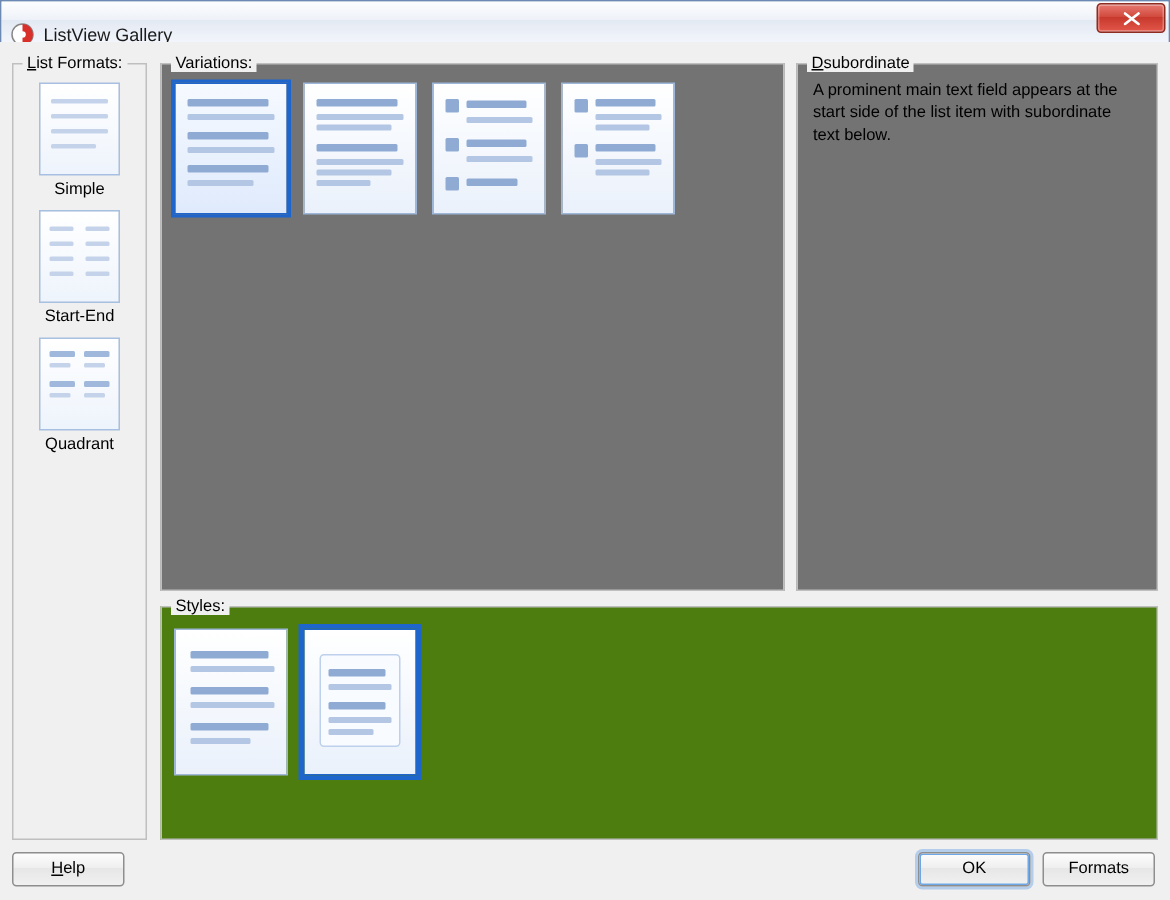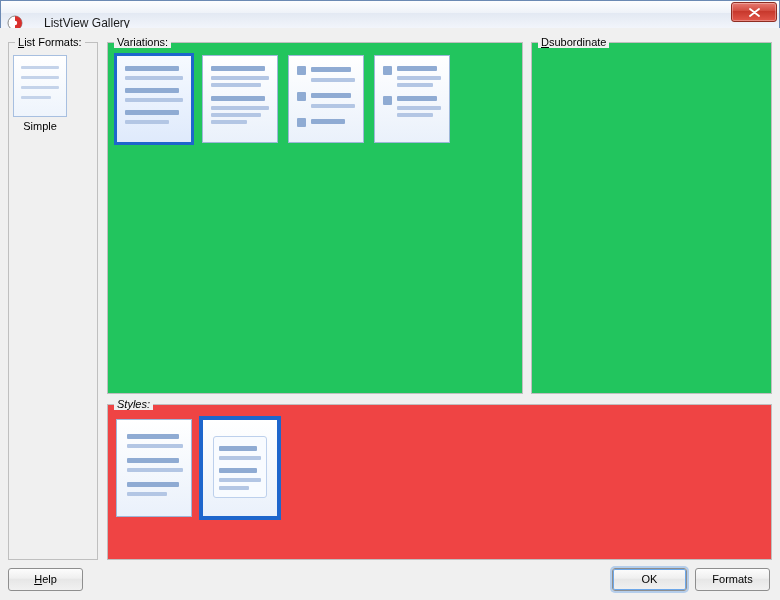--- a/index.html
+++ b/index.html
@@ -1,32 +1,32 @@
 <!DOCTYPE html>
 <html><head>
 <meta charset="utf-8">
 <style>
   * { box-sizing: border-box; font-family: "Segoe UI", Tahoma, sans-serif; }
   body { margin:0; padding:0; background:#fff; width:780px; height:600px; overflow:hidden; border:1px solid #6b89b3; }
-  .titlebar { height:28px; background:linear-gradient(#fdfdfe,#eef2f8 45%,#e3e9f3 46%,#f2f5fb); border-bottom:1px solid #b9c7de; display:flex; align-items:center; padding:17px 4px 0 6px; position:relative;gap:15px;}
+  .titlebar { height:28px; background:linear-gradient(#fdfdfe,#eef2f8 45%,#e3e9f3 46%,#f2f5fb); border-bottom:1px solid #b9c7de; display:flex; align-items:center; padding:17px 4px 0 6px; position:relative;}
   .titlebar .app-icon { width:16px; height:16px; margin-right:6px; position:relative; }
   .titlebar .app-icon svg { width:16px; height:16px; }
   .title-text { font-size:12px; color:#1a1a1a; }
   .close-btn { position:absolute; right:2px; top:1px; width:46px; height:20px; background:linear-gradient(#e67a71,#d24a3e 45%,#c7382c 46%,#e2564a); border:1px solid #8e2c22; border-radius:3px; display:flex; align-items:center; justify-content:center; box-shadow:inset 0 0 0 1px rgba(255,255,255,0.3); cursor:default;}
   .close-btn svg { width:11px; height:9px; }
 
   .content { position:absolute; top:28px; left:0; right:0; bottom:0; background:#f0f0f0; padding:6px 6px 6px 6px;}
   .grid { position:absolute; top:6px; left:8px; right:8px; bottom:40px;padding-left:48px; }
 
-  .panel { position:absolute; border:1px solid #bfbfbf; background:#22c55e; }
+  .panel { position:absolute; border:1px solid #bfbfbf; background:#737373; }
   .panel-label { position:absolute; top:-1px; left:6px; font-size:11px; color:#000; background:#f0f0f0; padding:0 3px; transform:translateY(-50%); }
   .panel-label .ul { text-decoration:underline; }
 
   .formats-panel { top:8px; left:0; width:90px; bottom:0; background:transparent; border:1px solid #bfbfbf;}
-  .formats-inner { position:absolute; inset:6px 2px 4px 2px; display:flex; gap:0; }
+  .formats-inner { position:absolute; inset:6px 2px 4px 2px; display:flex; flex-direction:column; gap:0; }
 
   .format-item { display:flex; flex-direction:column; align-items:center; padding:6px 2px 2px 2px; cursor:default; }
   .format-item.selected { background:#0a64ad; }
   .format-thumb { width:54px; height:62px; background:linear-gradient(#ffffff,#eef4fc); border:1px solid #a7bfe0; position:relative; }
   .format-label { font-size:11px; margin-top:3px; color:#000; text-align:center; }
   .format-item.selected .format-label { color:#fff; }
 
   .thumb-line { position:absolute; height:3px; background:#c4d3ea; border-radius:1px; }
   .thumb-line.bold { height:4px; background:#9fb8db; }
   .variations-panel { position:absolute; top:8px; left:99px; width:416px; height:352px; }
@@ -34,21 +34,21 @@
   .var-item { width:76px; height:88px; background:linear-gradient(#ffffff,#eaf1fb); border:1px solid #9eb7d9; position:relative; cursor:default;}
   .var-item.selected { outline:2px solid #1e66cc; outline-offset:0; border:1px solid #1e66cc; background:linear-gradient(#f6faff,#dfeafc);}
   .var-item .ln { position:absolute; height:4px; background:#b3c6e4; border-radius:1px;}
   .var-item .ln.bold { height:5px; background:#8fabd3;}
   .var-item .sq { position:absolute; width:8px; height:8px; background:#b3c6e4; border-radius:1px;}
   .var-item .sq.bold { width:9px; height:9px; background:#8fabd3;}
 
   .desc-panel { position:absolute; top:8px; left:523px; right:0; height:352px; }
   .desc-text { position:absolute; inset:10px 10px 10px 10px; font-size:11px; color:#000; line-height:1.35; }
 
-  .styles-panel { top:370px; left:99px; right:0; bottom:0; position:absolute; border:1px solid #bfbfbf; background:#ef4444;font-style:italic;}
+  .styles-panel { top:370px; left:99px; right:0; bottom:0; position:absolute; border:1px solid #bfbfbf; background:#4d7c0f;}
   .styles-label { position:absolute; top:-1px; left:6px; font-size:11px; color:#000; background:#f0f0f0; padding:0 3px; transform:translateY(-50%);}
   .styles-inner { position:absolute; inset:14px 8px 8px 8px; display:flex; gap:10px; }
 
   .style-item { width:76px; height:98px; background:linear-gradient(#ffffff,#eaf1fb); border:1px solid #9eb7d9; position:relative; cursor:default;}
   .style-item.selected { outline:3px solid #1e66cc; outline-offset:0; border:1px solid #1e66cc;}
   .style-thumb .ln{ position:absolute; height:4px; background:#b3c6e4; border-radius:1px;}
   .style-thumb .ln.bold{ height:5px; background:#8fabd3;}
   .style-card { position:absolute; inset:16px 10px 18px 10px; background:#f8fbff; border:1px solid #bdd0ec; border-radius:3px;}
 
   .button-row { position:absolute; left:8px; right:10px; bottom:8px; height:26px; display:flex; align-items:center; }
@@ -85,20 +85,46 @@
       <div class="formats-inner">
         <div class="format-item">
           <div class="format-thumb">
             <div class="thumb-line" style="left:7px;top:10px;width:38px"></div>
             <div class="thumb-line" style="left:7px;top:20px;width:38px"></div>
             <div class="thumb-line" style="left:7px;top:30px;width:38px"></div>
             <div class="thumb-line" style="left:7px;top:40px;width:30px"></div>
           </div>
           <div class="format-label">Simple</div>
         </div>
+        <div class="format-item">
+          <div class="format-thumb">
+            <div class="thumb-line" style="left:6px;top:10px;width:16px"></div>
+              <div class="thumb-line" style="left:30px;top:10px;width:16px"></div>
+            <div class="thumb-line" style="left:6px;top:20px;width:16px"></div>
+              <div class="thumb-line" style="left:30px;top:20px;width:16px"></div>
+            <div class="thumb-line" style="left:6px;top:30px;width:16px"></div>
+              <div class="thumb-line" style="left:30px;top:30px;width:16px"></div>
+            <div class="thumb-line" style="left:6px;top:40px;width:16px"></div>
+              <div class="thumb-line" style="left:30px;top:40px;width:16px"></div>
+          </div>
+          <div class="format-label">Start-End</div>
+        </div>
+        <div class="format-item">
+          <div class="format-thumb">
+            <div class="thumb-line bold" style="left:6px;top:8px;width:17px"></div>
+              <div class="thumb-line bold" style="left:29px;top:8px;width:17px"></div>
+            <div class="thumb-line" style="left:6px;top:16px;width:14px"></div>
+              <div class="thumb-line" style="left:29px;top:16px;width:14px"></div>
+            <div class="thumb-line bold" style="left:6px;top:28px;width:17px"></div>
+              <div class="thumb-line bold" style="left:29px;top:28px;width:17px"></div>
+            <div class="thumb-line" style="left:6px;top:36px;width:14px"></div>
+              <div class="thumb-line" style="left:29px;top:36px;width:14px"></div>
+          </div>
+          <div class="format-label">Quadrant</div>
+        </div>
       </div>
     </div>
 
     <div class="panel variations-panel">
       <div class="panel-label">Variations:</div>
       <div class="variations-inner">
         <div class="var-item selected">
           <div class="ln bold" style="left:8px;top:10px;width:54px"></div>
           <div class="ln" style="left:8px;top:20px;width:58px"></div>
           <div class="ln bold" style="left:8px;top:32px;width:54px"></div>
@@ -133,20 +159,21 @@
           <div class="sq bold" style="left:8px;top:40px"></div>
             <div class="ln bold" style="left:22px;top:40px;width:40px"></div>
           <div class="ln" style="left:22px;top:50px;width:44px"></div>
           <div class="ln" style="left:22px;top:57px;width:36px"></div>
         </div>
       </div>
     </div>
 
     <div class="panel desc-panel">
       <div class="panel-label"><span class="ul">D</span><span>subordinate</span></div>
+      <div class="desc-text">A prominent main text field appears at the start side of the list item with subordinate text below.</div>
     </div>
 
     <div class="styles-panel">
       <div class="styles-label">Styles:</div>
       <div class="styles-inner">
         <div class="style-item style-thumb">
           <div class="ln bold" style="left:10px;top:14px;width:52px"></div>
           <div class="ln" style="left:10px;top:24px;width:56px"></div>
           <div class="ln bold" style="left:10px;top:38px;width:52px"></div>
           <div class="ln" style="left:10px;top:48px;width:56px"></div>

